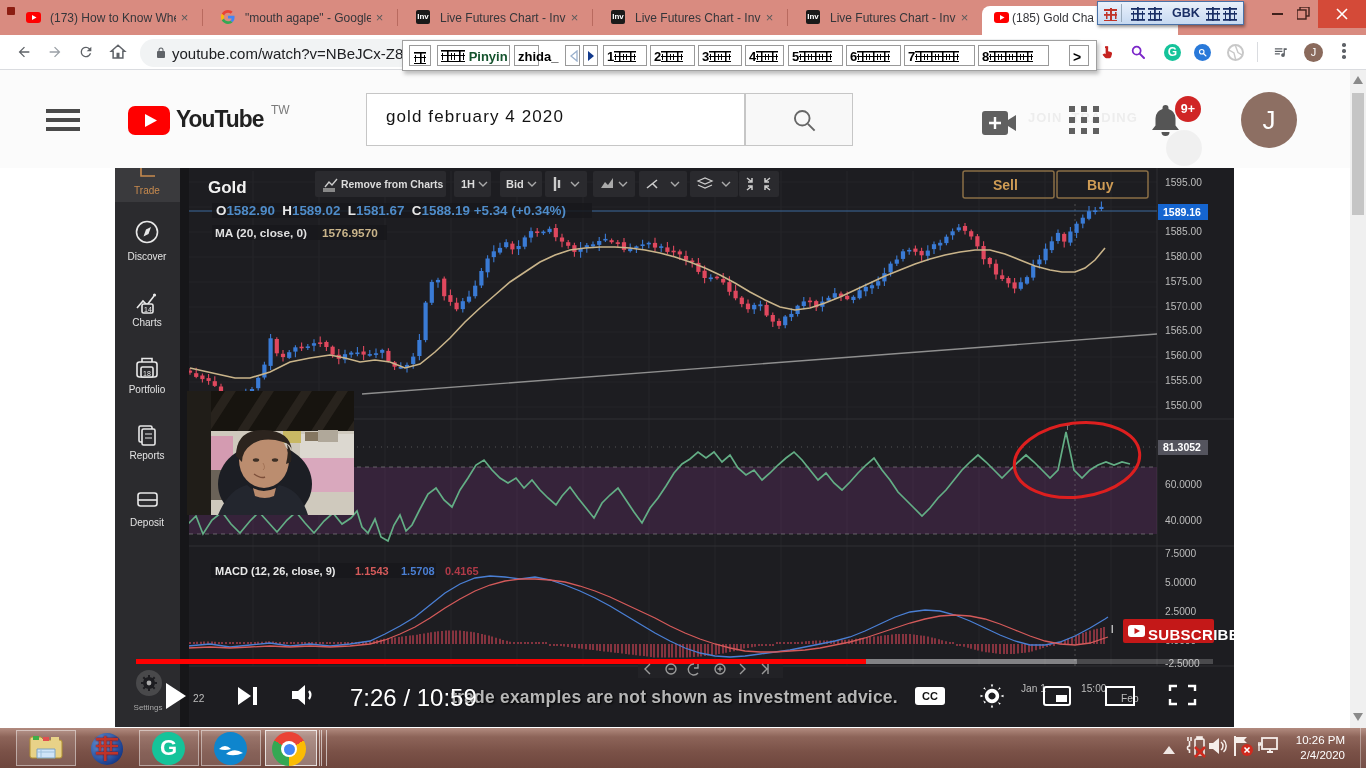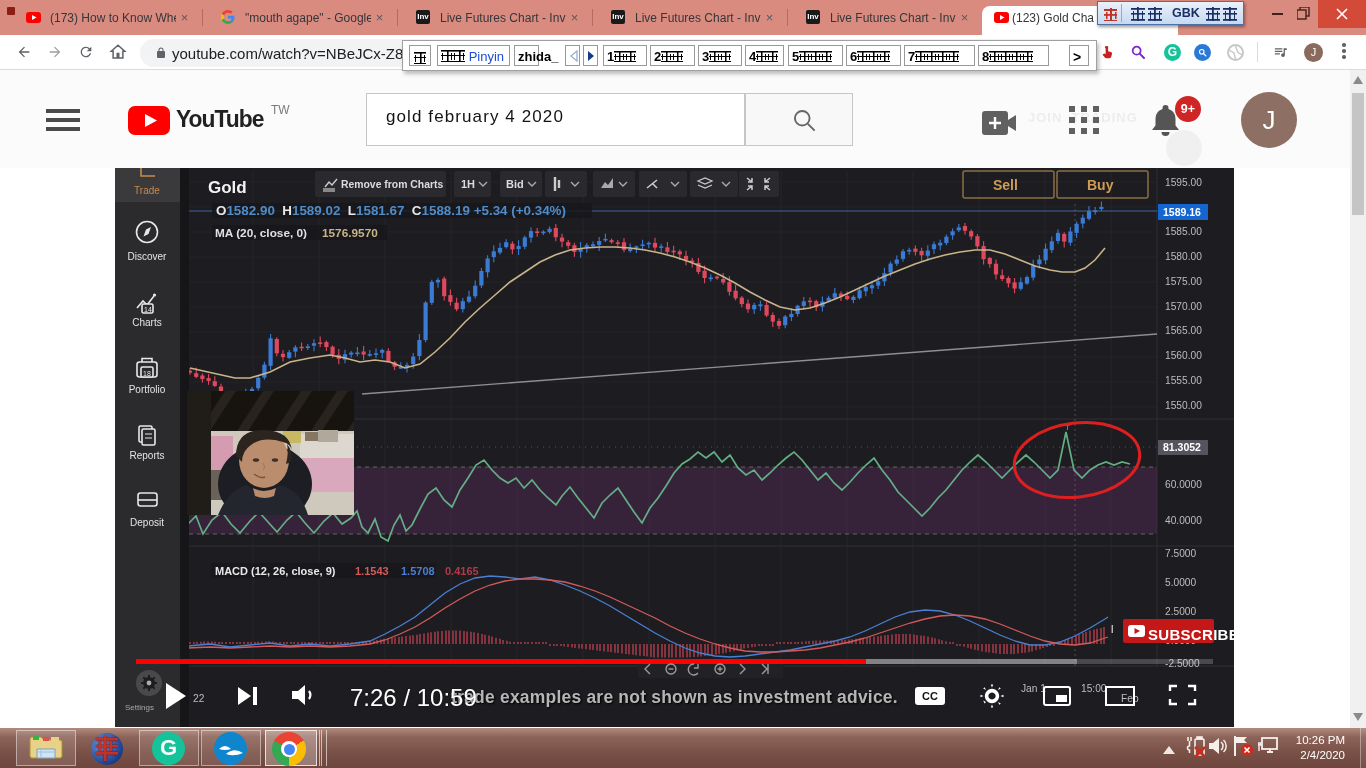--- a/index.html
+++ b/index.html
@@ -59,21 +59,21 @@
 <div class="abs" style="left:763px;top:11px;width:13px;height:13px;color:#5a5a5a;font-size:13px;line-height:13px;text-align:center">×</div>
 <div class="abs" style="left:787px;top:9px;width:1px;height:17px;background:#b96a5f"></div>
 <div class="abs" style="left:806px;top:10px;width:14px;height:14px;background:#1a1a1a;border-radius:2px;color:#fff;font-size:8px;font-weight:bold;text-align:center;line-height:14px">Inv</div>
 <div class="abs tabtxt" style="left:830px;top:11px;width:126px">Live Futures Chart - Inve</div>
 <div class="abs" style="left:958px;top:11px;width:13px;height:13px;color:#5a5a5a;font-size:13px;line-height:13px;text-align:center">×</div>
 <div class="abs" style="left:982px;top:6px;width:196px;height:29px;background:#fff;border-radius:8px 8px 0 0"></div>
 <svg class="abs" style="left:994px;top:11px" width="15" height="13">
     <rect x="0" y="1" width="15" height="11" rx="3" fill="#f00"></rect>
     <path d="M6 4 L10.5 6.5 L6 9 Z" fill="#fff"></path>
   </svg>
-<div class="abs tabtxt" style="left:1012px;top:11px;width:142px">(123) Gold Cha</div>
+<div class="abs tabtxt" style="left:1012px;top:11px;width:142px">(185) Gold Cha</div>
 <div class="abs" style="left:1156px;top:11px;width:13px;height:13px;color:#5a5a5a;font-size:13px;line-height:13px;text-align:center">×</div>
 
 <div class="abs" style="left:1097px;top:1px;width:147px;height:24px;background:linear-gradient(#eaf1fb,#c6d9f1);border:1px solid #4a72a8;box-shadow:1px 2px 3px rgba(0,0,0,0.4);z-index:30">
 <div class="abs" style="left:2px;top:2px;width:22px;height:18px;border-right:1px solid #9ab;text-align:center;padding-top:2px"><span class="cjk r" style="width:13px;height:13px"></span></div>
 <div class="abs" style="left:33px;top:4px"><span class="cjk b"></span><span class="cjk b" style="margin-left:3px"></span></div>
 <div class="abs" style="left:74px;top:4px;color:#1a2f66;font-weight:bold;font-size:12.5px">GBK</div>
 <div class="abs" style="left:108px;top:4px"><span class="cjk b"></span><span class="cjk b" style="margin-left:3px"></span></div>
 </div>
 
 <div class="abs" style="left:1272px;top:13px;width:11px;height:2px;background:#40211c"></div>
@@ -130,21 +130,21 @@
   </svg>
 <div class="abs" style="left:1304px;top:43px;width:19px;height:19px;border-radius:50%;background:#8a6a5c;color:#fff;font-size:11px;text-align:center;line-height:19px">J</div>
 <div class="abs" style="left:1342px;top:43px;width:4px;height:18px">
     <div style="width:3.5px;height:3.5px;border-radius:50%;background:#5f6368;margin-bottom:2.5px"></div>
     <div style="width:3.5px;height:3.5px;border-radius:50%;background:#5f6368;margin-bottom:2.5px"></div>
     <div style="width:3.5px;height:3.5px;border-radius:50%;background:#5f6368"></div>
   </div>
 
 <div class="abs" style="left:402px;top:40px;width:695px;height:31px;background:#fff;border:1px solid #a0a0a0;box-shadow:2px 3px 4px rgba(0,0,0,0.25);z-index:20">
 <div style="position:absolute;left:6px;top:4px;width:22px;height:21px;border:1px solid #999;text-align:center;padding-top:3px"><span class="cjk" style="background-color:transparent"></span></div>
-<div style="position:absolute;left:34px;top:4px;width:73px;height:21px;border:1px solid #999;padding:3px 18px 0 3px;white-space:nowrap;font-weight:normal;font-size:13px;color:#1d4ed8"><span class="cjk"></span><span class="cjk"></span> <span style="font-size:13px">Pinyin</span></div>
+<div style="position:absolute;left:34px;top:4px;width:73px;height:21px;border:1px solid #999;padding:3px 18px 0 3px;white-space:nowrap;font-weight:bold;font-size:13px;color:#14532d"><span class="cjk"></span><span class="cjk"></span> <span style="font-size:13px">Pinyin</span></div>
 <div style="position:absolute;left:111px;top:4px;width:25px;height:21px;border:1px solid #999;padding:3px 7px 0 3px;white-space:nowrap;font-weight:bold;font-size:13px;color:#000"><span style="font-size:13px">zhida_</span></div>
 <div style="position:absolute;left:162px;top:4px;width:15px;height:21px;border:1px solid #999;padding:3px 3px 0 3px;white-space:nowrap;font-weight:bold;font-size:13px;color:#000"><svg width="9" height="12" style="margin-top:1px">
         <path d="M8 1 L2 6 L8 11 Z" fill="none" stroke="#9ab0cc" stroke-width="1.3"></path>
       </svg></div>
 <div style="position:absolute;left:180px;top:4px;width:15px;height:21px;border:1px solid #999;padding:3px 3px 0 3px;white-space:nowrap;font-weight:bold;font-size:13px;color:#000"><svg width="9" height="12" style="margin-top:1px">
         <path d="M1 1 L7 6 L1 11 Z" fill="#123a8c"></path>
       </svg></div>
 <div style="position:absolute;left:200px;top:4px;width:44px;height:21px;border:1px solid #999;padding:3px 3px 0 3px;white-space:nowrap;font-weight:bold;font-size:13px;color:#000">1<span class="cjk s"></span><span class="cjk s"></span></div>
 <div style="position:absolute;left:247px;top:4px;width:45px;height:21px;border:1px solid #999;padding:3px 3px 0 3px;white-space:nowrap;font-weight:bold;font-size:13px;color:#000">2<span class="cjk s"></span><span class="cjk s"></span></div>
 <div style="position:absolute;left:295px;top:4px;width:44px;height:21px;border:1px solid #999;padding:3px 3px 0 3px;white-space:nowrap;font-weight:bold;font-size:13px;color:#000">3<span class="cjk s"></span><span class="cjk s"></span></div>
@@ -951,21 +951,21 @@
 <div class="abs" style="left:21px;top:502px;width:26px;height:26px;border-radius:50%;background:rgba(150,150,150,0.28);z-index:6"></div>
 <svg class="abs" style="left:25px;top:506px;z-index:6" width="18" height="18" viewBox="0 0 18 18">
 <g fill="#1d1d21">
         <circle cx="9" cy="9" r="6"></circle>
       </g>
 <g stroke="#1d1d21" stroke-width="2">
         <path d="M9 1 v3 M9 14 v3 M1 9 h3 M14 9 h3 M3.3 3.3 l2.2 2.2 M12.5 12.5 l2.2 2.2 M14.7 3.3 l-2.2 2.2 M5.5 12.5 l-2.2 2.2"></path>
       </g>
 <circle cx="9" cy="9" r="2.4" fill="#aaa"></circle>
 </svg>
-<div class="abs" style="left:10px;top:535px;width:46px;height:10px;color:#a8a8a8;font-size:8px;z-index:6">Settings</div>
+<div class="abs" style="left:10px;top:535px;width:46px;height:10px;color:#a8a8a8;font-size:8px;text-align:center;z-index:6">Settings</div>
 
 <div class="abs" style="left:0;top:519px;width:1119px;text-align:center;color:#b5b5b5;font-size:17.5px;font-weight:bold;text-shadow:1px 1px 2px #000;z-index:6;letter-spacing:0.2px">trade examples are not shown as investment advice.</div>
 
 <svg class="abs" style="left:49px;top:514px;z-index:7" width="24" height="28">
       <path d="M2 1 L22 14 L2 27 Z" fill="#fff"></path>
     </svg>
 <svg class="abs" style="left:122px;top:517px;z-index:7" width="22" height="22">
       <path d="M1 2 L14 11 L1 20 Z" fill="#fff"></path>
       <rect x="16" y="2" width="4" height="18" fill="#fff"></rect>
     </svg>

